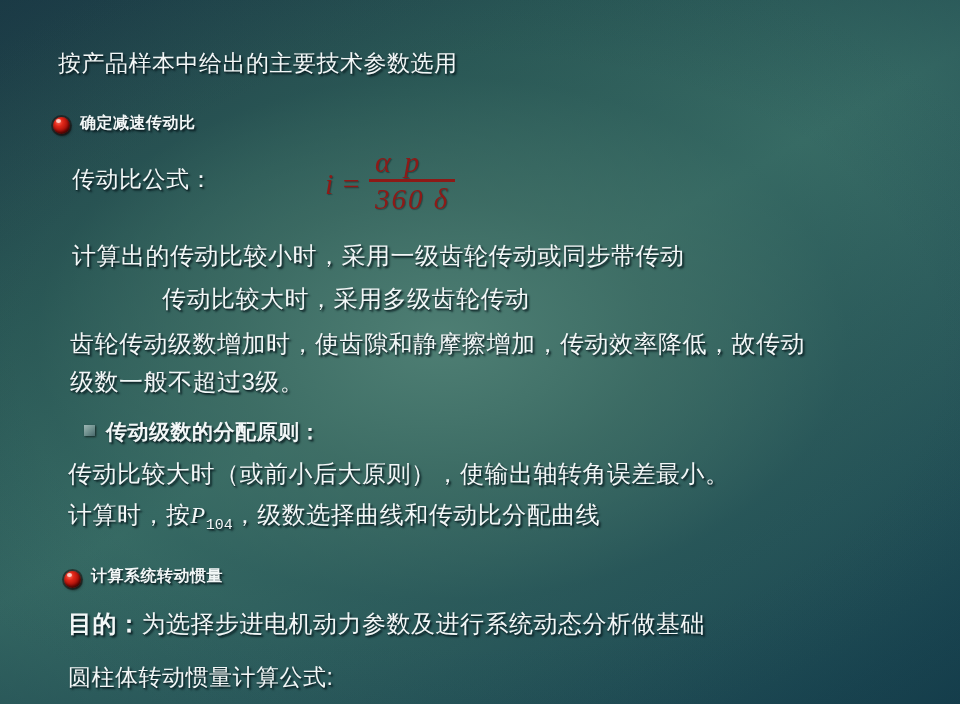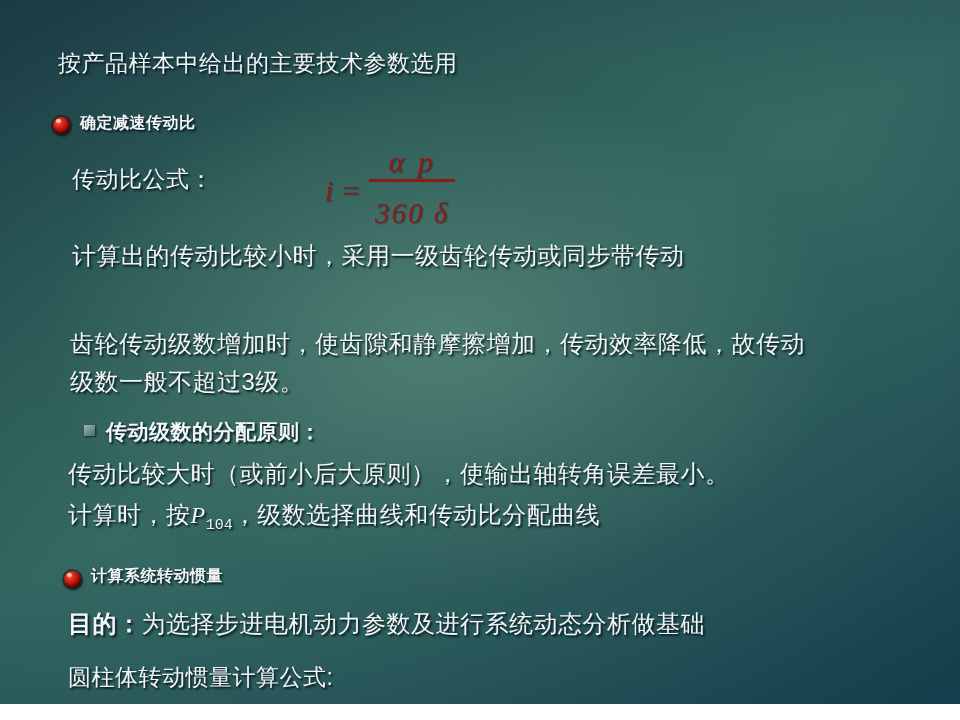--- a/index.html
+++ b/index.html
@@ -126,38 +126,38 @@
   }
   #formula .lhs {
     font-size: 30px;
     line-height: 1;
     padding-right: 8px;
     padding-top: 6px;
   }
   #formula .frac {
     display: flex;
     flex-direction: column;
-    align-items: center;
+    align-items: flex-start;
   }
   #formula .num {
     font-size: 30px;
     line-height: 1.08;
     padding: 0 6px 1px 6px;
     letter-spacing: 3px;
   }
   #formula .bar {
     width: 100%;
     min-width: 86px;
     height: 3px;
     background: #8d1a17;
   }
   #formula .den {
     font-size: 29px;
     line-height: 1.12;
-    padding: 15px 6px 0 6px;
+    padding: 1px 6px 0 6px;
     letter-spacing: 2px;
   }
 </style>
 </head>
 <body>
 
 <div id="slide">
 
   <div class="txt body-line-sm" style="left:58px; top:48px; font-size:23px;">按产品样本中给出的主要技术参数选用</div>
 
@@ -170,20 +170,21 @@
     <span class="lhs">i =</span>
     <span class="frac">
       <span class="num">α p</span>
       <span class="bar"></span>
       <span class="den">360 δ</span>
     </span>
   </div>
 
   <div class="txt body-line" style="left:72px; top:240px;">计算出的传动比较小时，采用一级齿轮传动或同步带传动</div>
 
+  <div class="txt body-line" style="left:162px; top:283px;">传动比较大时，采用多级齿轮传动</div>
 
   <div class="txt body-line" style="left:70px; top:328px;">齿轮传动级数增加时，使齿隙和静摩擦增加，传动效率降低，故传动</div>
 
   <div class="txt body-line" style="left:70px; top:366px;">级数一般不超过3级。</div>
 
   <div class="square-bullet" style="left:84px; top:425px;"></div>
   <div class="txt" style="left:106px; top:418px; font-size:21px; font-weight:bold;">传动级数的分配原则：</div>
 
   <div class="txt body-line" style="left:68px; top:458px;">传动比较大时（或前小后大原则），使输出轴转角误差最小。</div>
 

